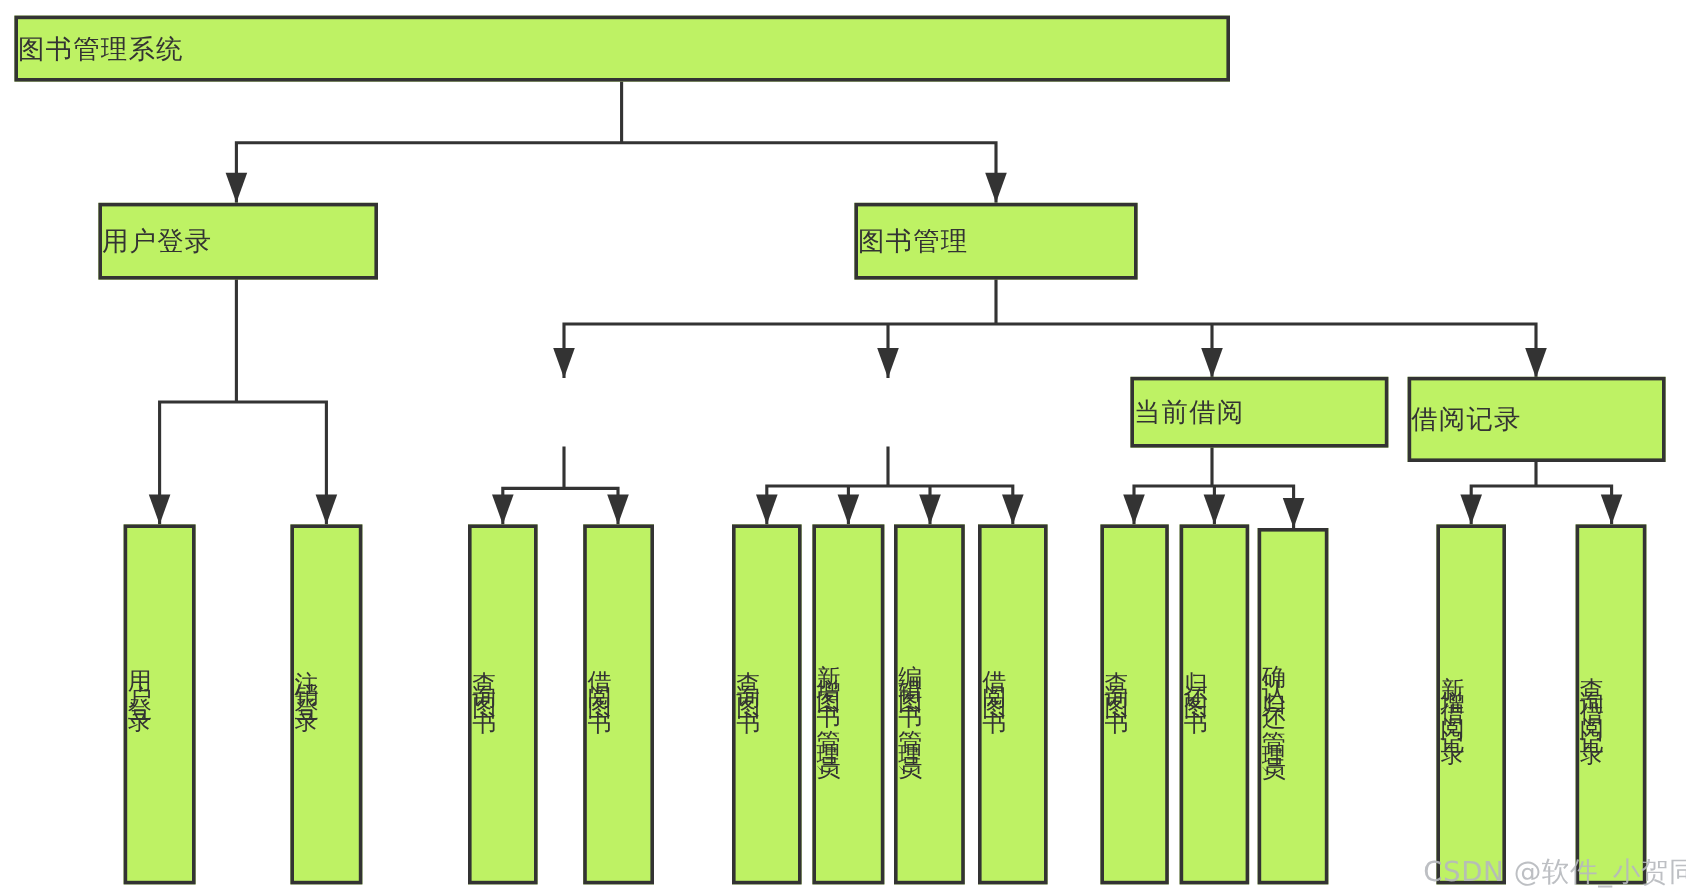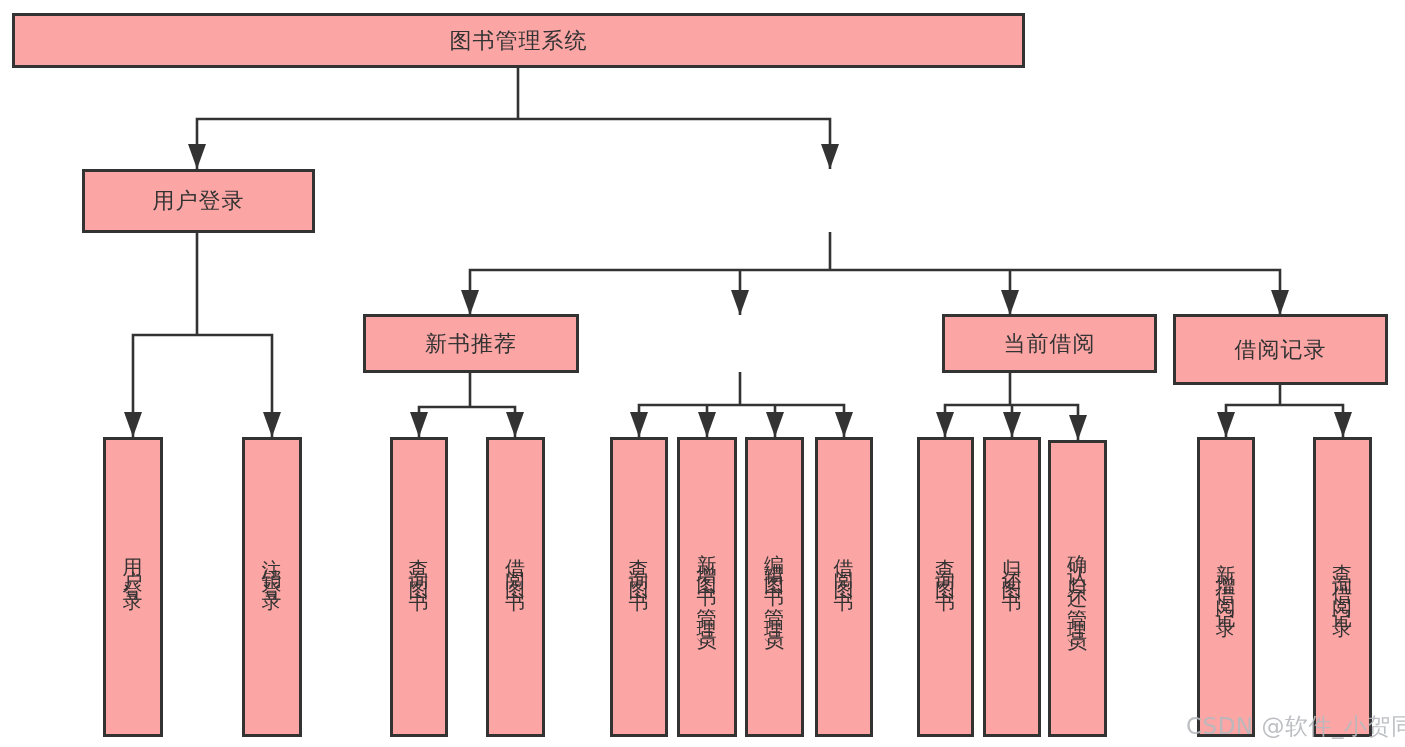--- a/index.html
+++ b/index.html
@@ -9,24 +9,24 @@
     width:1405px;height:747px;
     background:#ffffff;
     font-family:"DejaVu Sans","Liberation Sans",sans-serif;
     overflow:hidden;
   }
   svg.wires{position:absolute;left:0;top:0;z-index:1;}
   .box{
     position:absolute;
     box-sizing:border-box;
     border:3px solid #333333;
-    background:#fca5a5;
+    background:#bef264;
     display:flex;
     align-items:center;
-    justify-content:center;
+    justify-content:flex-start;
     z-index:2;
     color:#333333;
   }
   .box.h .lbl{
     font-size:22px;
     letter-spacing:1px;
     white-space:nowrap;
   }
   .box.v .lbl{
     writing-mode:vertical-rl;
@@ -86,24 +86,24 @@
     </g>
   </svg>
 
   <div class="box h" style="left:12px;top:13px;width:1013px;height:55px">
     <span class="lbl">图书管理系统</span>
   </div>
 
   <div class="box h" style="left:82px;top:169px;width:233px;height:64px">
     <span class="lbl">用户登录</span>
   </div>
+  <div class="box h" style="left:712px;top:169px;width:236px;height:64px">
+    <span class="lbl">图书管理</span>
+  </div>
 
-  <div class="box h" style="left:363px;top:314px;width:216px;height:59px">
-    <span class="lbl">新书推荐</span>
-  </div>
   <div class="box h" style="left:942px;top:314px;width:215px;height:59px">
     <span class="lbl">当前借阅</span>
   </div>
   <div class="box h" style="left:1173px;top:314px;width:215px;height:71px">
     <span class="lbl">借阅记录</span>
   </div>
 
   <div class="box v s4" style="left:103px;top:437px;width:60px;height:300px">
     <span class="lbl">用户登录</span>
   </div>

